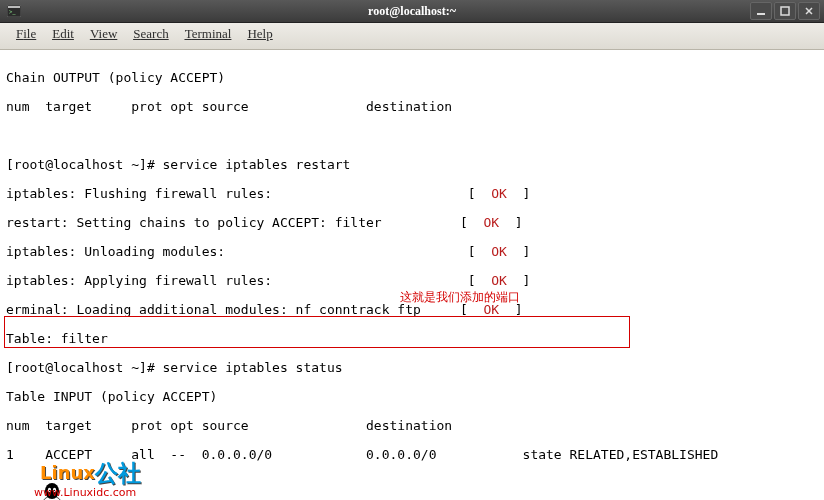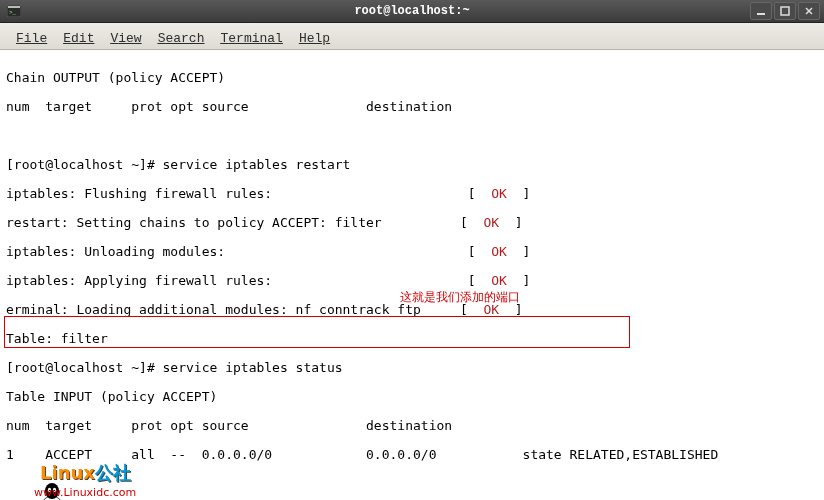--- a/index.html
+++ b/index.html
@@ -1,39 +1,39 @@
 <!DOCTYPE html>
 <html><head>
 <meta charset="utf-8">
 <style>
   html,body{margin:0;padding:0;width:824px;height:500px;background:#fff;font-family:"DejaVu Sans Mono","Liberation Mono",monospace;font-size:13px;color:#000;overflow:hidden}
   
-  .titlebar{height:22px;background:linear-gradient(to bottom,#585858,#3b3b3b);display:flex;align-items:center;color:#fff;font-family:Liberation Mono, monospace;font-size:12px;position:relative;border-bottom:1px solid #222}
+  .titlebar{height:22px;background:linear-gradient(to bottom,#585858,#3b3b3b);display:flex;align-items:center;color:#fff;font-family:Liberation Serif, serif;font-size:12px;position:relative;border-bottom:1px solid #222}
   .titlebar .app-icon{width:16px;height:16px;margin:0 6px;display:flex;align-items:center;justify-content:center}
   .titlebar .title{position:absolute;left:0;right:0;text-align:center;font-weight:bold;pointer-events:none}
   .titlebar .win-controls{position:absolute;right:4px;top:0;height:22px;display:flex;align-items:center;gap:2px}
   .win-btn{width:20px;height:16px;background:#4a4a4a;border:1px solid #666;border-radius:2px;display:flex;align-items:center;justify-content:center;color:#ddd;font-size:11px;cursor:pointer}
   .win-btn svg{display:block}
   
-  .menubar{height:26px;background:linear-gradient(to bottom,#eeece7,#dedbd3);border-bottom:1px solid #b8b4a8;display:flex;align-items:flex-end;padding:0 8px;font-family:Liberation Mono, monospace;font-size:13px;color:#2e2e2e}
+  .menubar{height:26px;background:linear-gradient(to bottom,#eeece7,#dedbd3);border-bottom:1px solid #b8b4a8;display:flex;align-items:flex-start;padding:0 8px;font-family:Liberation Serif, serif;font-size:13px;color:#2e2e2e}
   .menu-item{padding:3px 8px;cursor:pointer}
   .menu-item .ul{text-decoration:underline}
   
   .terminal{padding:6px 6px 0 6px;line-height:14.5px;white-space:pre;position:relative;height:calc(500px - 22px - 26px);box-sizing:border-box}
   .line{display:block;min-height:14.5px}
   .ok{color:#b91c1c}
   
   .hl-box{position:absolute;border:1px solid #d40000;pointer-events:none}
   .hl-note{position:absolute;color:#d40000;font-family:"SimSun","Microsoft YaHei",sans-serif;font-size:12px;pointer-events:none}
   .brackets{color:#000}
   
   .watermark{position:absolute;left:12px;bottom:2px;display:flex;align-items:flex-start;font-family:"DejaVu Sans",sans-serif}
   .watermark .tux{width:30px;height:34px}
   .watermark .txt1{font-size:18px;font-weight:bold;color:#ff8c00;text-shadow:1px 1px 0 #444;margin-left:-2px}
-  .watermark .txt2{font-size:18px;font-weight:bold;color:#0099dd;text-shadow:1px 1px 0 #444}
+  .watermark .txt2{font-size:23px;font-weight:bold;color:#0099dd;text-shadow:1px 1px 0 #444}
   .watermark .url{position:absolute;left:22px;bottom:0;font-size:11px;color:#d40000}
 </style>
 </head>
 <body>
 
 <div class="titlebar">
   <span class="app-icon">
     <svg width="14" height="12" viewBox="0 0 14 12">
         <rect x="0" y="0" width="14" height="12" rx="1" fill="#2b2b2b" stroke="#888" stroke-width="0.5"></rect>
         <rect x="1" y="1" width="12" height="2" fill="#bbb"></rect>

